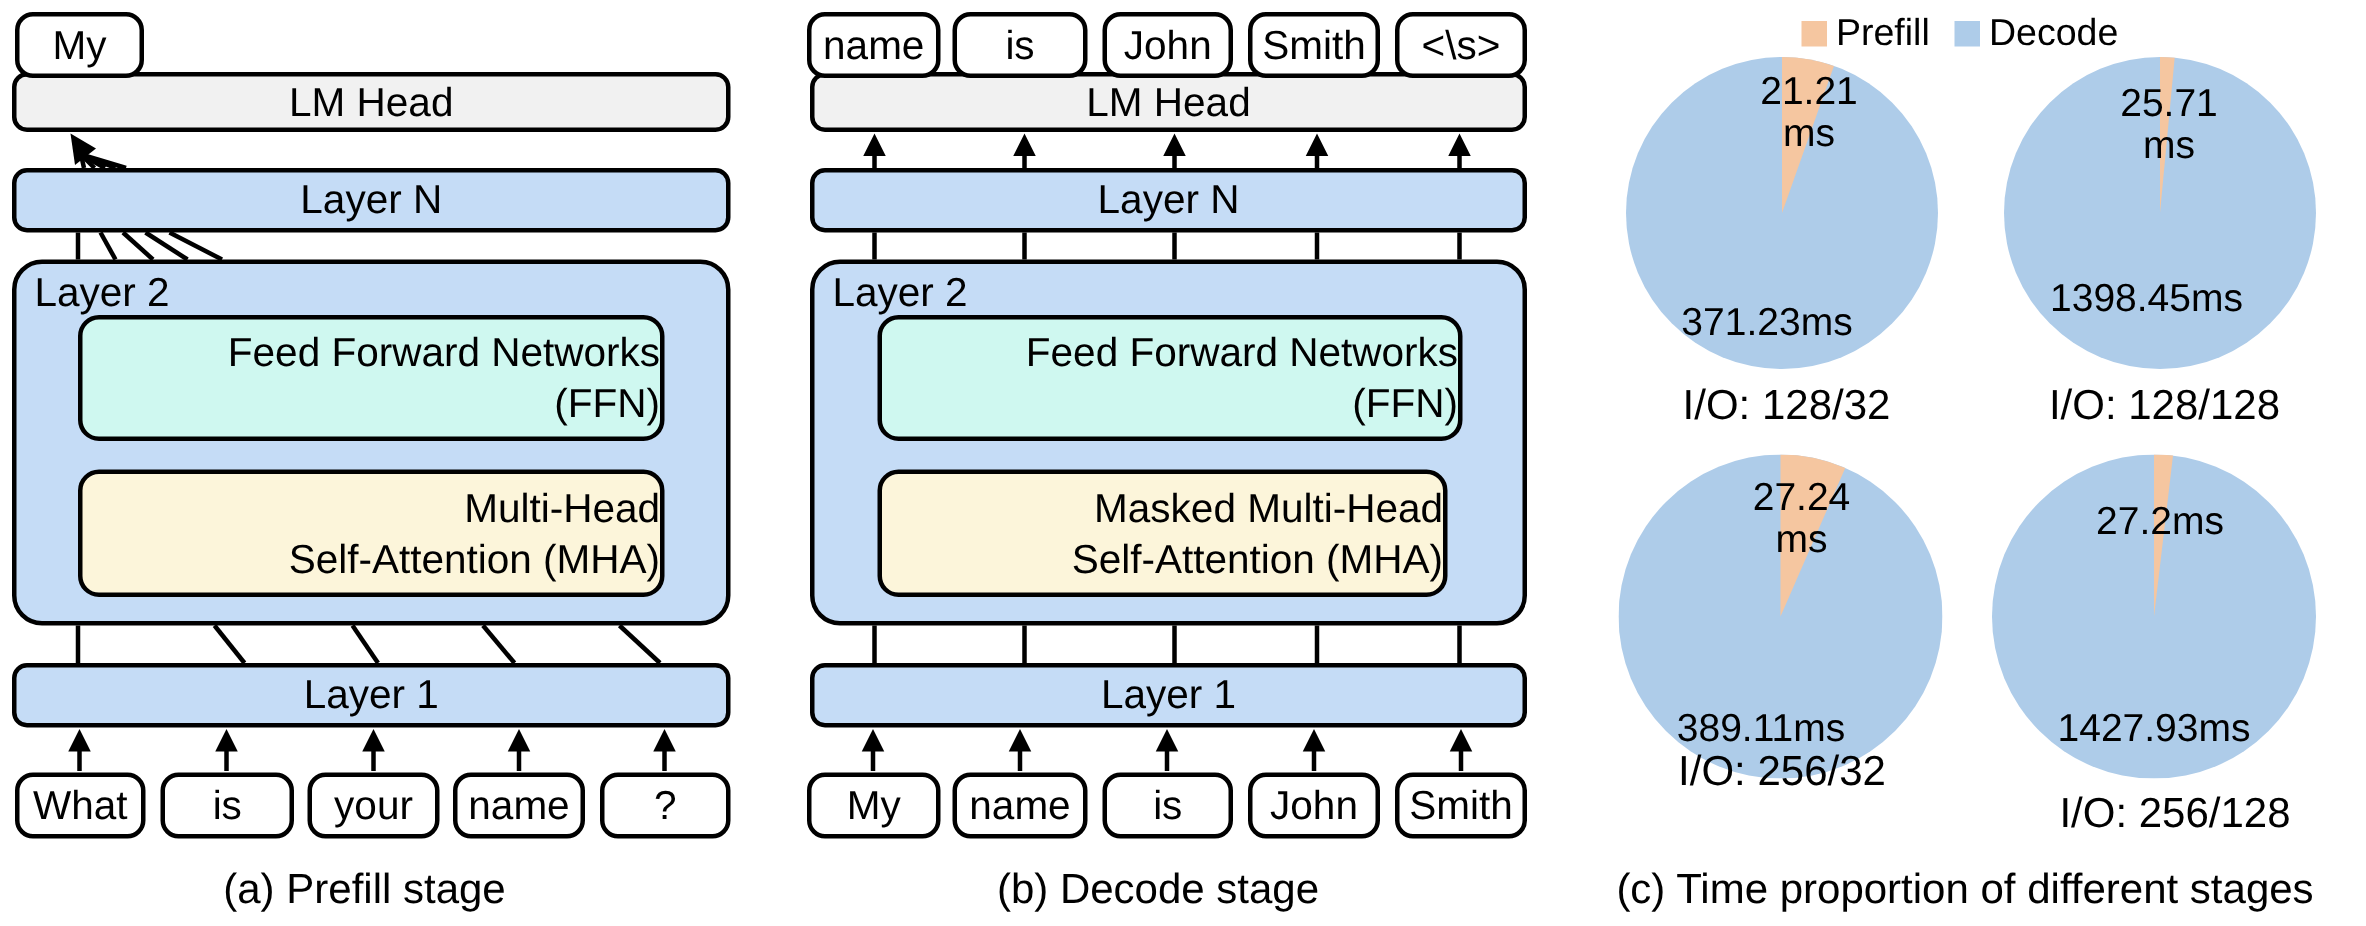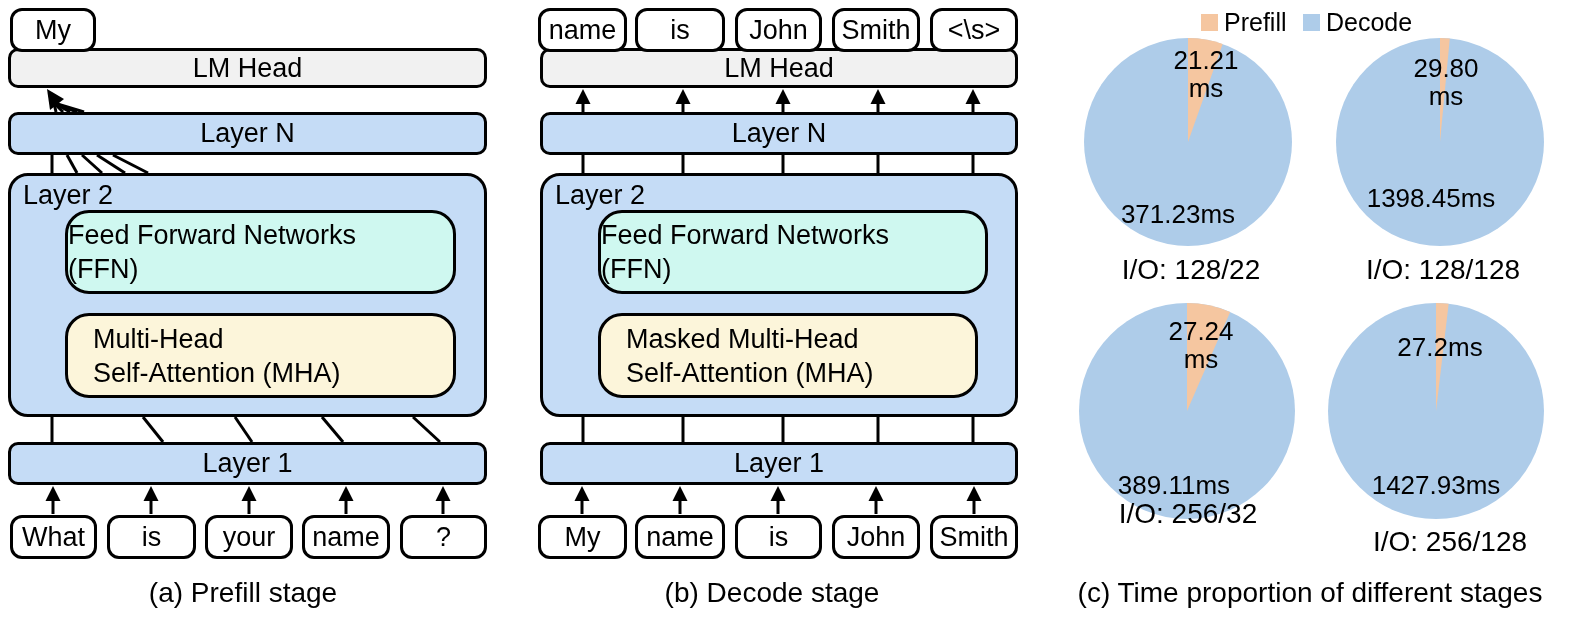--- a/index.html
+++ b/index.html
@@ -13,23 +13,23 @@
     display:flex; align-items:center; justify-content:center; font-size:27px; z-index:2;
   }
   .lm{background:var(--lm-fill);}
   .layer{background:var(--layer-fill);}
   .big-box{
     position:absolute; box-sizing:border-box; border:3px solid #000; border-radius:20px;
     background:var(--layer-fill); z-index:1;
   }
   .big-label{position:absolute; left:12px; top:4px; font-size:27px;}
   .inner-box{
-    position:absolute; box-sizing:border-box; border:3px solid #000; border-radius:24px;
-    display:flex; flex-direction:column; align-items:flex-start; justify-content:center;
-    text-align:center; font-size:27px; line-height:34px; z-index:2;margin-left:13px;
+    position:absolute; box-sizing:border-box; border:3px solid #000; border-radius:14px;
+    display:flex; flex-direction:column; align-items:flex-end; justify-content:center;
+    text-align:center; font-size:27px; line-height:34px; z-index:2;
   }
   .ffn{background:var(--ffn-fill);}
   .mha{background:var(--mha-fill);padding-left:25px;}
   .token{
     position:absolute; height:44px; box-sizing:border-box; border:3px solid #000; border-radius:12px;
     background:#fff; display:flex; align-items:center; justify-content:center; font-size:27px; z-index:3;
   }
   .caption{
     position:absolute; transform:translateX(-50%); font-size:28px; white-space:nowrap; z-index:2;
   }
@@ -199,23 +199,23 @@
           <path d="M 108 108 L 108 0 A 108 108 0 0 1 151.16 9.00 Z" fill="#f5c6a0"></path>
         </svg></figure>
     <figure class="pie-figure" style="margin: 0px; left: 1328px; top: 303px; width: 216px; height: 216px;"><svg width="216" height="216" viewBox="0 0 216 216">
           <circle cx="108" cy="108" r="108" fill="#aecce9"></circle>
           <path d="M 108 108 L 108 0 A 108 108 0 0 1 120.66 0.74 Z" fill="#f5c6a0"></path>
         </svg></figure>
 
     <div class="pie-label" style="left:1206px;top:46px;">21.21
 ms</div>
     <div class="pie-label" style="left:1178px;top:200px;">371.23ms</div>
-    <div class="pie-label io-label" style="left:1191px;top:256px;">I/O: 128/22</div>
-
-    <div class="pie-label" style="left:1446px;top:54px;">29.80
+    <div class="pie-label io-label" style="left:1191px;top:256px;">I/O: 128/32</div>
+
+    <div class="pie-label" style="left:1446px;top:54px;">25.71
 ms</div>
     <div class="pie-label" style="left:1431px;top:184px;">1398.45ms</div>
     <div class="pie-label io-label" style="left:1443px;top:256px;">I/O: 128/128</div>
 
     <div class="pie-label" style="left:1201px;top:317px;">27.24
 ms</div>
     <div class="pie-label" style="left:1174px;top:471px;">389.11ms</div>
     <div class="pie-label io-label" style="left:1188px;top:500px;">I/O: 256/32</div>
 
     <div class="pie-label" style="left:1440px;top:333px;">27.2ms</div>

